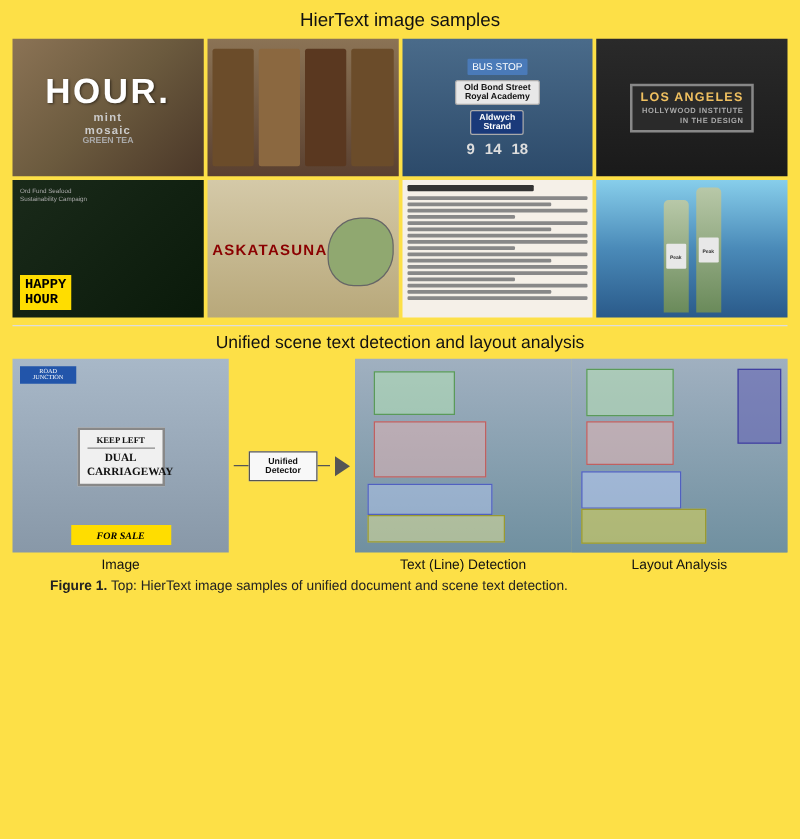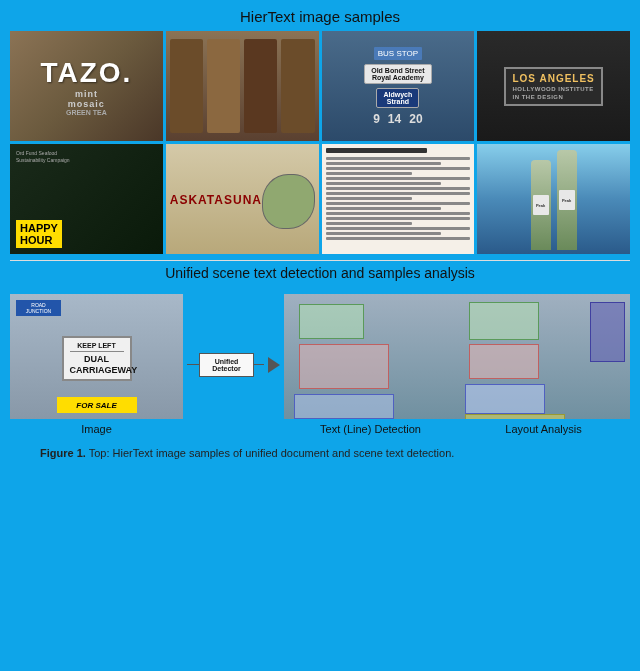--- a/index.html
+++ b/index.html
@@ -7,21 +7,21 @@
       width: 640px;
       height: 671px;
       background: #fff;
       font-family: Arial, sans-serif;
       overflow: hidden;
     }
 
     .main-container {
       width: 640px;
       height: 671px;
-      background: #0ea5e9;
+      background: #fde047;
       display: flex;
       flex-direction: column;
       padding: 8px 10px 4px 10px;
     }
 
     
     .top-section {
       display: flex;
       flex-direction: column;
       align-items: center;
@@ -135,21 +135,21 @@
       justify-content: center;
       padding: 4px;
     }
     .la-sign {
       background: #2a2a2a;
       border: 2px solid #888;
       padding: 4px 6px;
       color: #f0c060;
       font-size: 10px;
       font-weight: bold;
-      text-align: left;
+      text-align: right;
       letter-spacing: 1px;
     }
     .la-sub {
       color: #aaa;
       font-size: 6px;
       letter-spacing: 0.5px;
       margin-top: 2px;
     }
 
     .img-happyhour {
@@ -278,23 +278,24 @@
 
     .bottom-img-container {
       display: flex;
       flex-direction: column;
       align-items: center;
       flex: 1;
     }
 
     .bottom-img {
       width: 100%;
-      height: 125px;
+      height: 155px;
       position: relative;
       overflow: hidden;
+      font-family: Liberation Serif, serif;
     }
 
     .img-original {
       background: linear-gradient(180deg, #a8b8c8 0%, #8898a8 100%);
       display: flex;
       flex-direction: column;
       justify-content: space-between;
       padding: 6px;
     }
     .keep-left-sign {
@@ -414,55 +415,55 @@
 <body>
 
 <div class="main-container">
 
   <div class="top-section">
     <div class="section-title">HierText image samples</div>
 
     <div class="image-grid-top">
 
       <div class="grid-cell img-tazo">
-        <div class="big-text">TAZO.</div>
+        <div class="big-text">HOUR.</div>
         <div class="small-text">mint</div>
         <div class="small-text">mosaic</div>
         <div class="small-text2">GREEN TEA</div>
       </div>
 
       <div class="grid-cell img-books">
         <div class="book-spine"></div>
         <div class="book-spine"></div>
         <div class="book-spine"></div>
         <div class="book-spine"></div>
       </div>
 
       <div class="grid-cell img-signs">
         <div class="sign-blue-top">BUS STOP</div>
         <div class="sign-box">Old Bond Street<br>Royal Academy</div>
         <div class="sign-box blue">Aldwych<br>Strand</div>
         <div style="display:flex;gap:8px;color:#ddd;font-size:12px;font-weight:bold;">
           <span>9</span>
           <span>14</span>
-          <span>20</span>
+          <span>18</span>
         </div>
       </div>
 
       <div class="grid-cell img-losangeles">
         <div class="la-sign">
           LOS ANGELES
           <div class="la-sub">HOLLYWOOD INSTITUTE</div>
           <div class="la-sub">IN THE DESIGN</div>
         </div>
       </div>
 
       <div class="grid-cell img-happyhour">
         <div class="hh-small">Ord Fund Seafood<br>Sustainability Campaign</div>
-        <div style="display:flex;justify-content:flex-end;margin-top:auto;">
+        <div style="display:flex;justify-content:flex-end;margin-top:auto;font-family:Liberation Mono, monospace;">
           <div class="hh-text">HAPPY<br>HOUR</div>
         </div>
       </div>
 
       <div class="grid-cell img-askatasuna">
         <div class="aska-title">ASKATASUNA</div>
         <div class="aska-map"></div>
       </div>
 
       <div class="grid-cell img-document">
@@ -492,21 +493,21 @@
         </div>
         <div class="bottle" style="height:100px;">
           <div class="bottle-label">Peak</div>
         </div>
       </div>
 
     </div>
   </div>
 
   <div class="bottom-section">
-    <div class="bottom-title">Unified scene text detection and samples analysis</div>
+    <div class="bottom-title">Unified scene text detection and layout analysis</div>
 
     <div class="bottom-images">
 
       <div class="bottom-img-container">
         <div class="bottom-img img-original">
 
           <div style="display:flex;flex-direction:column;align-items:flex-start;gap:4px;">
             <div class="road-sign-small">ROAD<br>JUNCTION</div>
           </div>
           <div class="keep-left-sign">

